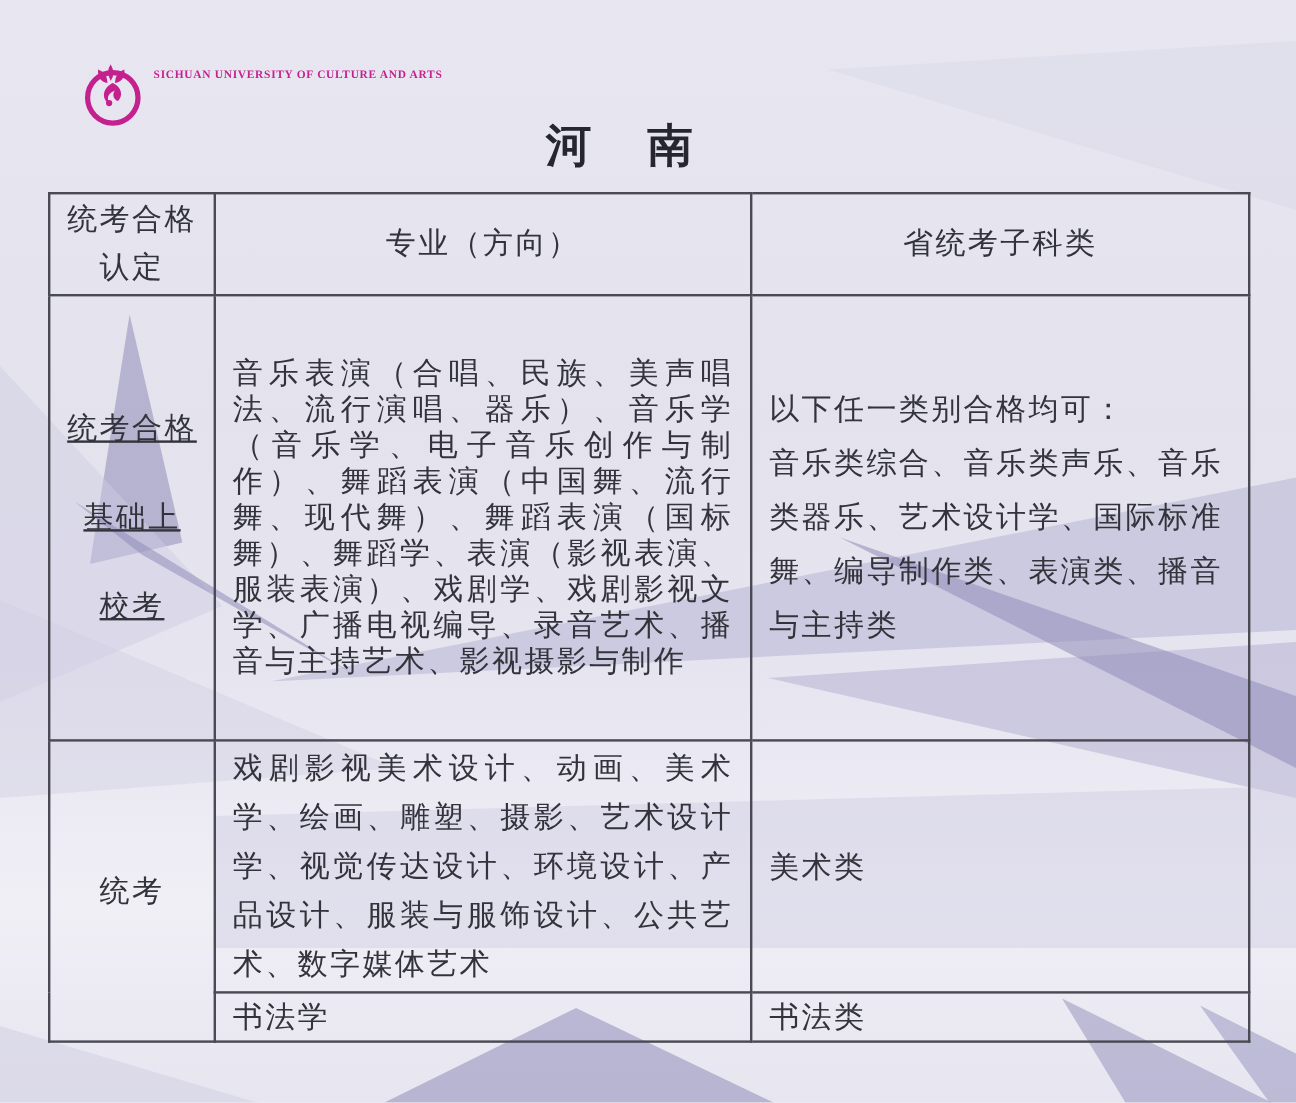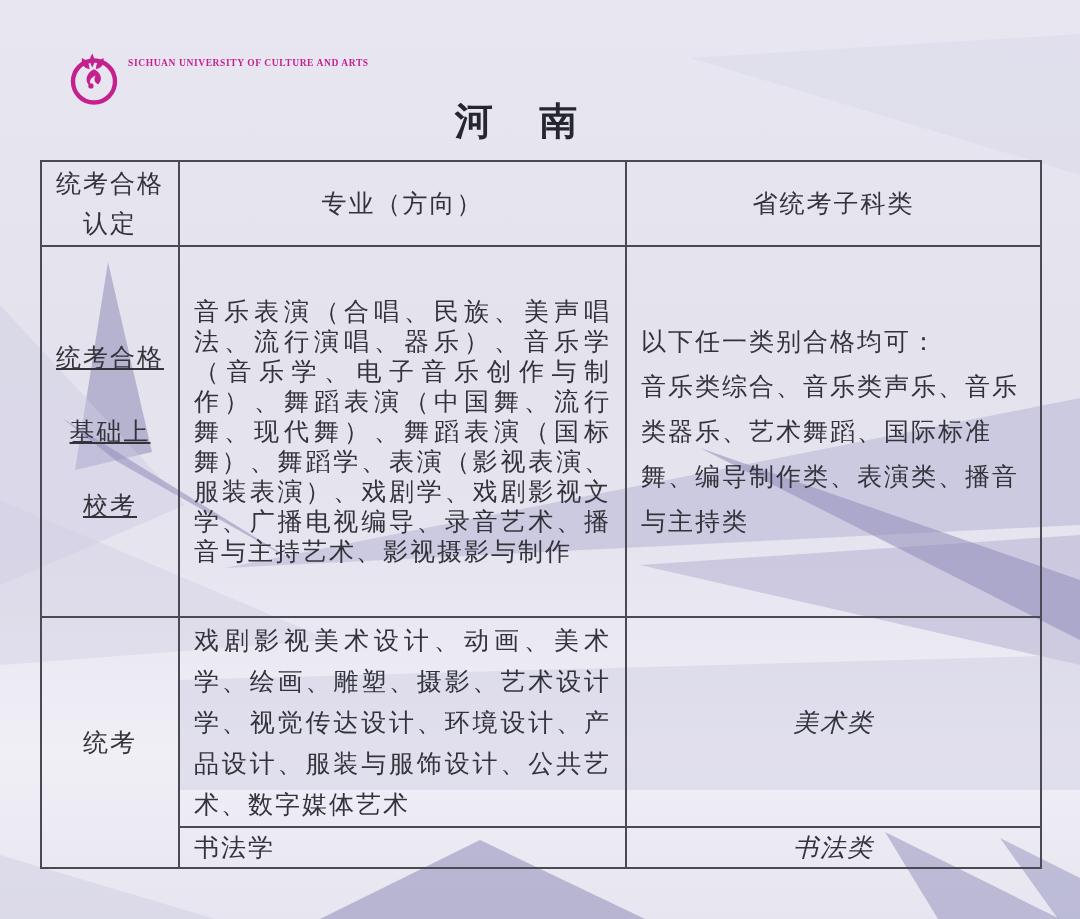--- a/index.html
+++ b/index.html
@@ -65,21 +65,21 @@
     letter-spacing:2px;
     background:transparent;
     vertical-align:middle;
     padding:0 14px;
   }
   col.c1{width:138px;}
   col.c2{width:447px;}
   col.c3{width:415px;}
   .h-row th{height:83px;text-align:center;line-height:40px;}
   .pre{white-space:pre-line;}
-  .center{text-align:center;font-style:italic;}
+  .center{text-align:left;}
   .r1{height:371px;}
   .r2{height:210px;}
   .r3{height:41px;}
   .rec1{line-height:74px;text-align:center;text-decoration:underline;}
   .rec2{text-align:center;}
   .majors{text-align:justify;line-height:30px;}
   .majors2{text-align:justify;line-height:41px;}
   .sub1{line-height:45px;text-align:left;}
   .single{text-align:left;}
 </style>
@@ -132,21 +132,21 @@
 认定</th>
       <th>专业（方向）</th>
       <th>省统考子科类</th>
     </tr>
     <tr class="r1">
       <td class="pre rec1">统考合格
 基础上
 校考</td>
       <td class="majors">音乐表演（合唱、民族、美声唱法、流行演唱、器乐）、音乐学（音乐学、电子音乐创作与制作）、舞蹈表演（中国舞、流行舞、现代舞）、舞蹈表演（国标舞）、舞蹈学、表演（影视表演、服装表演）、戏剧学、戏剧影视文学、广播电视编导、录音艺术、播音与主持艺术、影视摄影与制作</td>
       <td class="pre sub1">以下任一类别合格均可：
-音乐类综合、音乐类声乐、音乐类器乐、艺术舞蹈、国际标准舞、编导制作类、表演类、播音与主持类</td>
+音乐类综合、音乐类声乐、音乐类器乐、艺术设计学、国际标准舞、编导制作类、表演类、播音与主持类</td>
     </tr>
     <tr class="r2">
       <td rowspan="2" class="rec2">统考</td>
       <td class="majors2">戏剧影视美术设计、动画、美术学、绘画、雕塑、摄影、艺术设计学、视觉传达设计、环境设计、产品设计、服装与服饰设计、公共艺术、数字媒体艺术</td>
       <td class="center">美术类</td>
     </tr>
     <tr class="r3">
       <td class="single">书法学</td>
       <td class="center">书法类</td>
     </tr>

